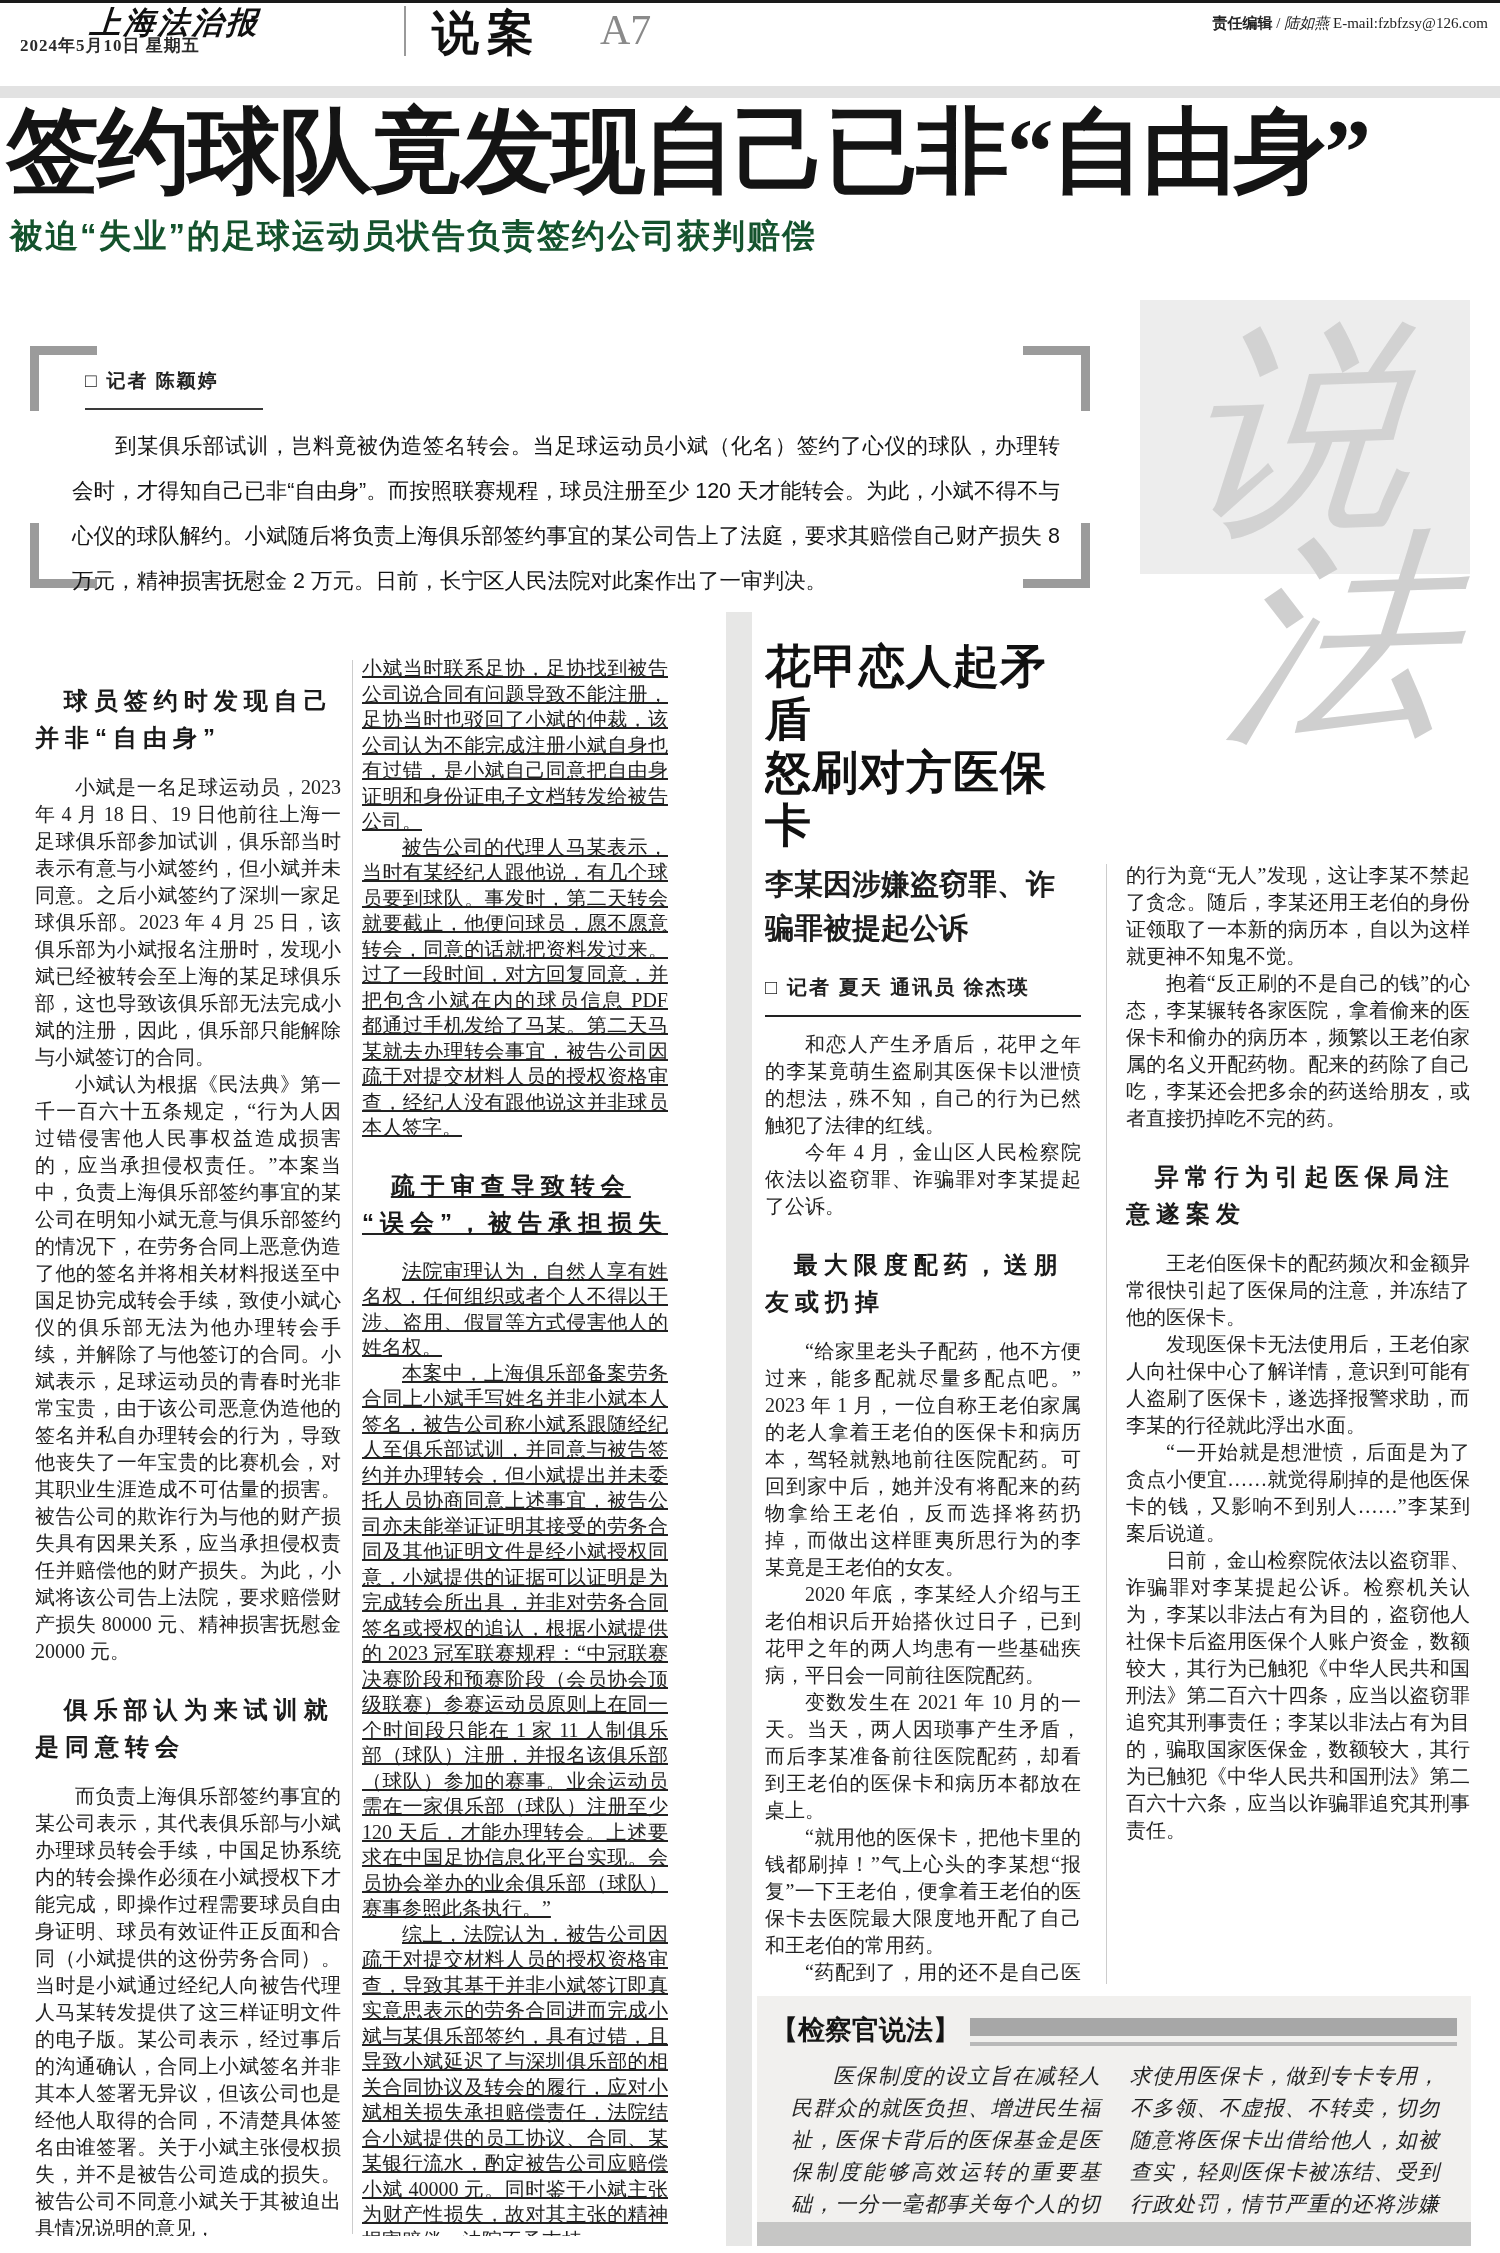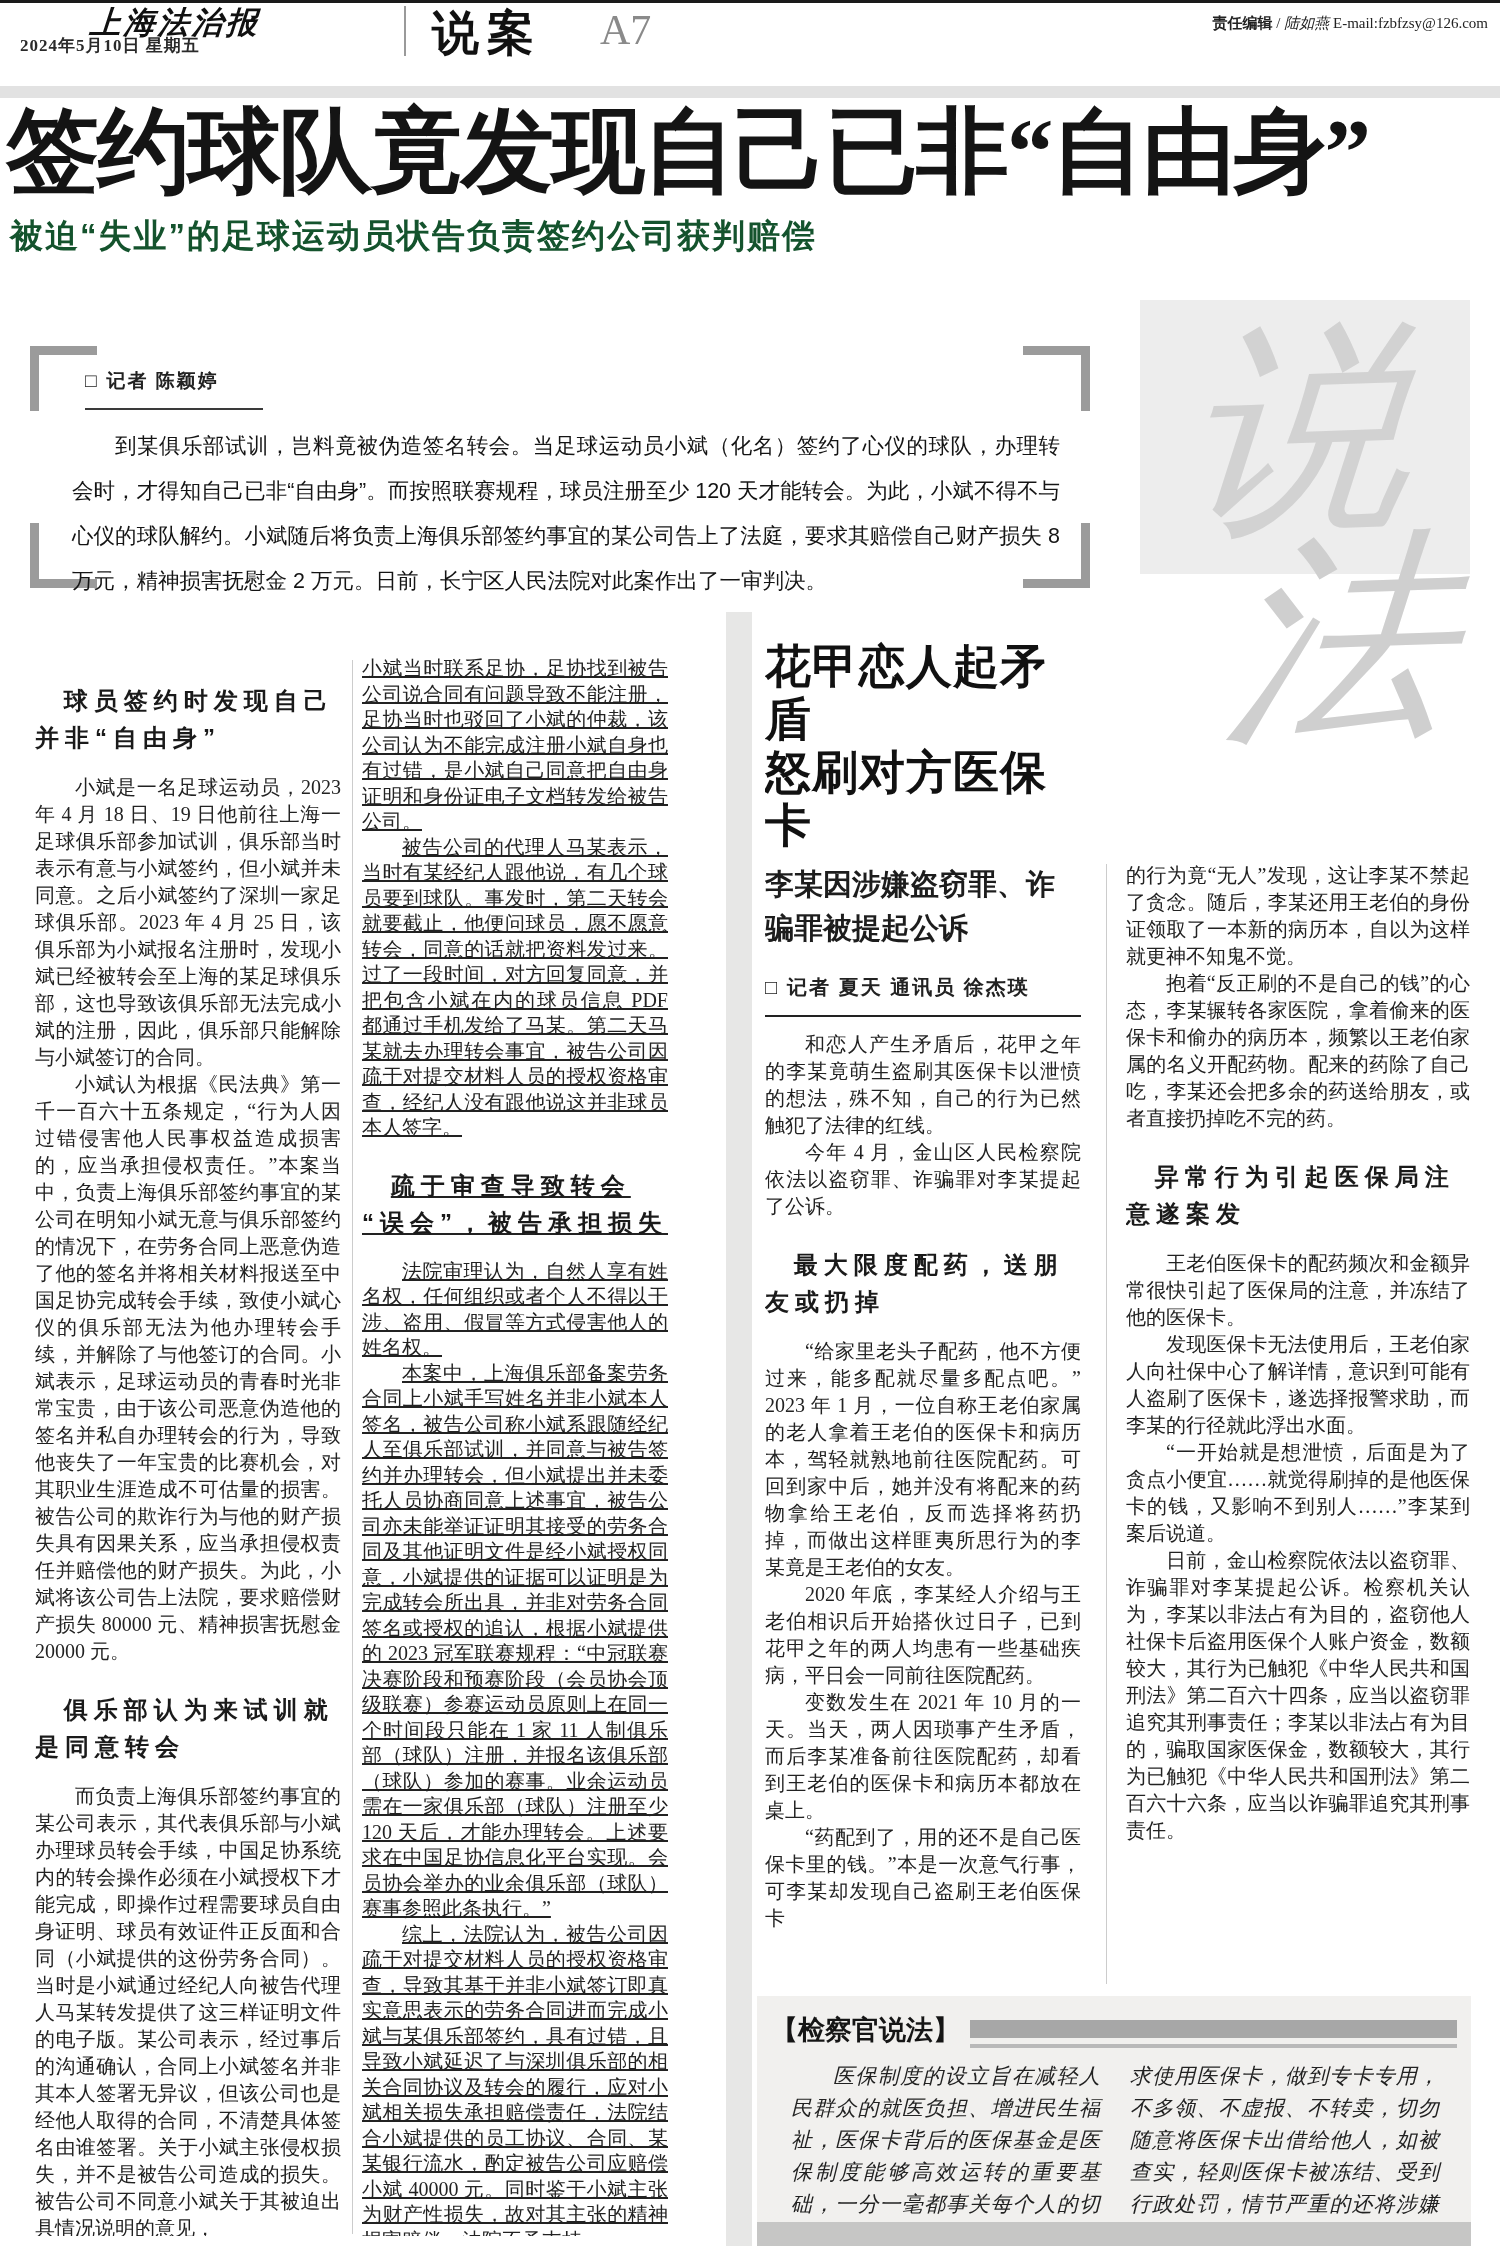--- a/index.html
+++ b/index.html
@@ -63,21 +63,21 @@
   #a2-headline{font-size:46px;line-height:53px;font-weight:900;color:#111;letter-spacing:1px;
                text-align:left;text-indent:0;font-family:"Liberation Serif","DejaVu Serif",serif;}
   #a2-subtitle{font-size:29px;line-height:44px;font-weight:600;color:#1d1d1d;margin-top:10px;
                text-align:left;text-indent:0;font-family:"Liberation Sans","DejaVu Sans",sans-serif;}
   #a2-byline{display:block;margin-top:24px;padding-bottom:14px;border-bottom:2px solid #222;
              font-size:20px;font-weight:700;letter-spacing:2px;color:#222;text-align:left;
              font-family:"Liberation Sans","DejaVu Sans",sans-serif;margin-bottom:14px;}
   .sq{font-weight:400;margin-right:8px;}
   
   #pbox{left:757px;top:1996px;width:714px;height:250px;background:#f1f0ee;}
-  #pbox-head{position:absolute;left:14px;top:16px;right:14px;display:flex;align-items:flex-end;}
+  #pbox-head{position:absolute;left:14px;top:16px;right:14px;display:flex;align-items:center;}
   #pbox-title{font-size:27px;font-weight:900;color:#151515;white-space:nowrap;
               font-family:"Liberation Sans","DejaVu Sans",sans-serif;}
   #pbox-bars{flex:1;margin-left:10px;margin-top:4px;}
   #pbox-bar-thick{height:18px;background:#a7a7a7;}
   #pbox-bar-thin{height:4px;background:#b9b9b9;margin-top:6px;}
   #pbox-cols{position:absolute;left:34px;top:64px;width:648px;display:flex;gap:30px;}
   .pcol{width:309px;font-style:italic;font-size:21px;line-height:32px;text-align:justify;color:#222;}
   .pcol.ind{text-indent:2em;}
   #pbox-bottomband{position:absolute;left:0;bottom:0;width:100%;height:24px;background:#c6c6c5;}
 </style>
@@ -148,20 +148,21 @@
     <div id="a2-byline">
       <span class="sq">□</span><span>记者 夏天 通讯员 徐杰瑛</span>
     </div>
     <div>
         <div class="blk blk-p">和恋人产生矛盾后，花甲之年的李某竟萌生盗刷其医保卡以泄愤的想法，殊不知，自己的行为已然触犯了法律的红线。</div>
         <div class="blk blk-p">今年 4 月，金山区人民检察院依法以盗窃罪、诈骗罪对李某提起了公诉。</div>
         <div class="blk blk-sub">最大限度配药，送朋友或扔掉</div>
         <div class="blk blk-p">“给家里老头子配药，他不方便过来，能多配就尽量多配点吧。”2023 年 1 月，一位自称王老伯家属的老人拿着王老伯的医保卡和病历本，驾轻就熟地前往医院配药。可回到家中后，她并没有将配来的药物拿给王老伯，反而选择将药扔掉，而做出这样匪夷所思行为的李某竟是王老伯的女友。</div>
         <div class="blk blk-p">2020 年底，李某经人介绍与王老伯相识后开始搭伙过日子，已到花甲之年的两人均患有一些基础疾病，平日会一同前往医院配药。</div>
         <div class="blk blk-p">变数发生在 2021 年 10 月的一天。当天，两人因琐事产生矛盾，而后李某准备前往医院配药，却看到王老伯的医保卡和病历本都放在桌上。</div>
+        <div class="blk blk-p">“就用他的医保卡，把他卡里的钱都刷掉！”气上心头的李某想“报复”一下王老伯，便拿着王老伯的医保卡去医院最大限度地开配了自己和王老伯的常用药。</div>
         <div class="blk blk-p">“药配到了，用的还不是自己医保卡里的钱。”本是一次意气行事，可李某却发现自己盗刷王老伯医保卡</div>
       </div>
   </div>
 
   <div class="newscol" id="a2c2">
       <div class="blk blk-cont">的行为竟“无人”发现，这让李某不禁起了贪念。随后，李某还用王老伯的身份证领取了一本新的病历本，自以为这样就更神不知鬼不觉。</div>
       <div class="blk blk-p">抱着“反正刷的不是自己的钱”的心态，李某辗转各家医院，拿着偷来的医保卡和偷办的病历本，频繁以王老伯家属的名义开配药物。配来的药除了自己吃，李某还会把多余的药送给朋友，或者直接扔掉吃不完的药。</div>
       <div class="blk blk-sub">异常行为引起医保局注意遂案发</div>
       <div class="blk blk-p">王老伯医保卡的配药频次和金额异常很快引起了医保局的注意，并冻结了他的医保卡。</div>
       <div class="blk blk-p">发现医保卡无法使用后，王老伯家人向社保中心了解详情，意识到可能有人盗刷了医保卡，遂选择报警求助，而李某的行径就此浮出水面。</div>

